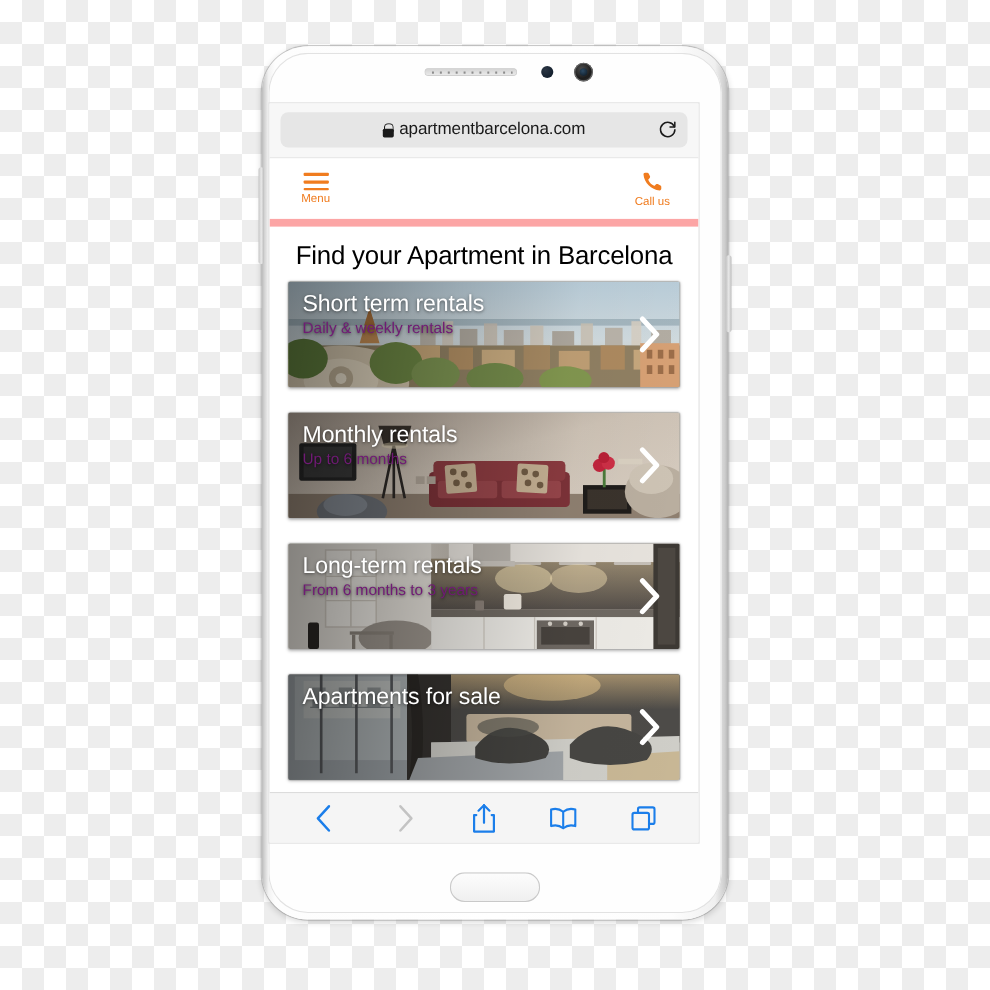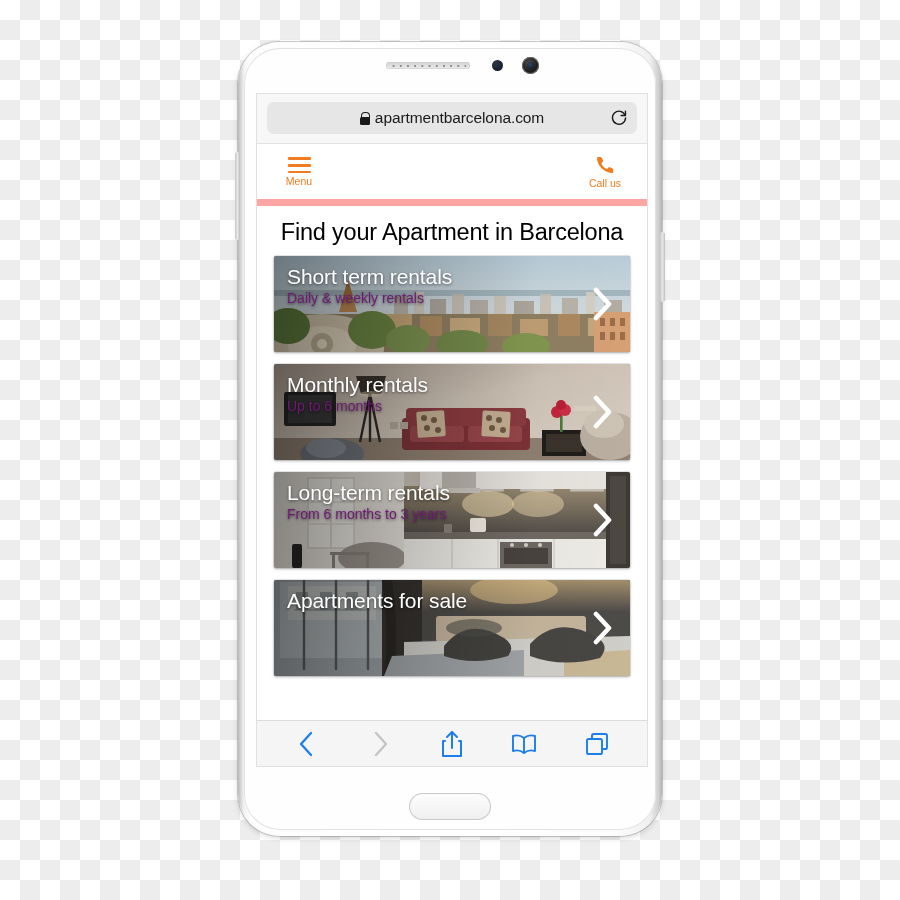--- a/index.html
+++ b/index.html
@@ -115,21 +115,21 @@
     position: absolute;
     left: 5px; top: 5px;
     width: 7px; height: 7px;
     border-radius: 50%;
     background: radial-gradient(circle at 40% 35%, #2d4a63, #0b1722);
   }
 
   
   #screen {
     position: absolute;
-    left: 19px;
+    left: 7px;
     top: 52px;
     width: 390px;
     height: 672px;
     background: #ffffff;
     overflow: hidden;
     box-shadow: 0 0 0 1px #e0e0e0;
   }
 
   
   #browser-chrome {
@@ -252,21 +252,21 @@
     color: #000000;
     line-height: 1.17;
     letter-spacing: -0.2px;
   }
 
   
   #cards {
     padding: 0 17px;
     display: flex;
     flex-direction: column;
-    gap: 12px;
+    gap: 23px;
   }
   .promo-card {
     position: relative;
     height: 96px;
     border-radius: 2px;
     overflow: hidden;
     background: #9a9a93;
     box-shadow: 0 1px 3px rgba(0,0,0,0.30), 0 0 0 1px rgba(0,0,0,0.07);
     cursor: pointer;
   }

